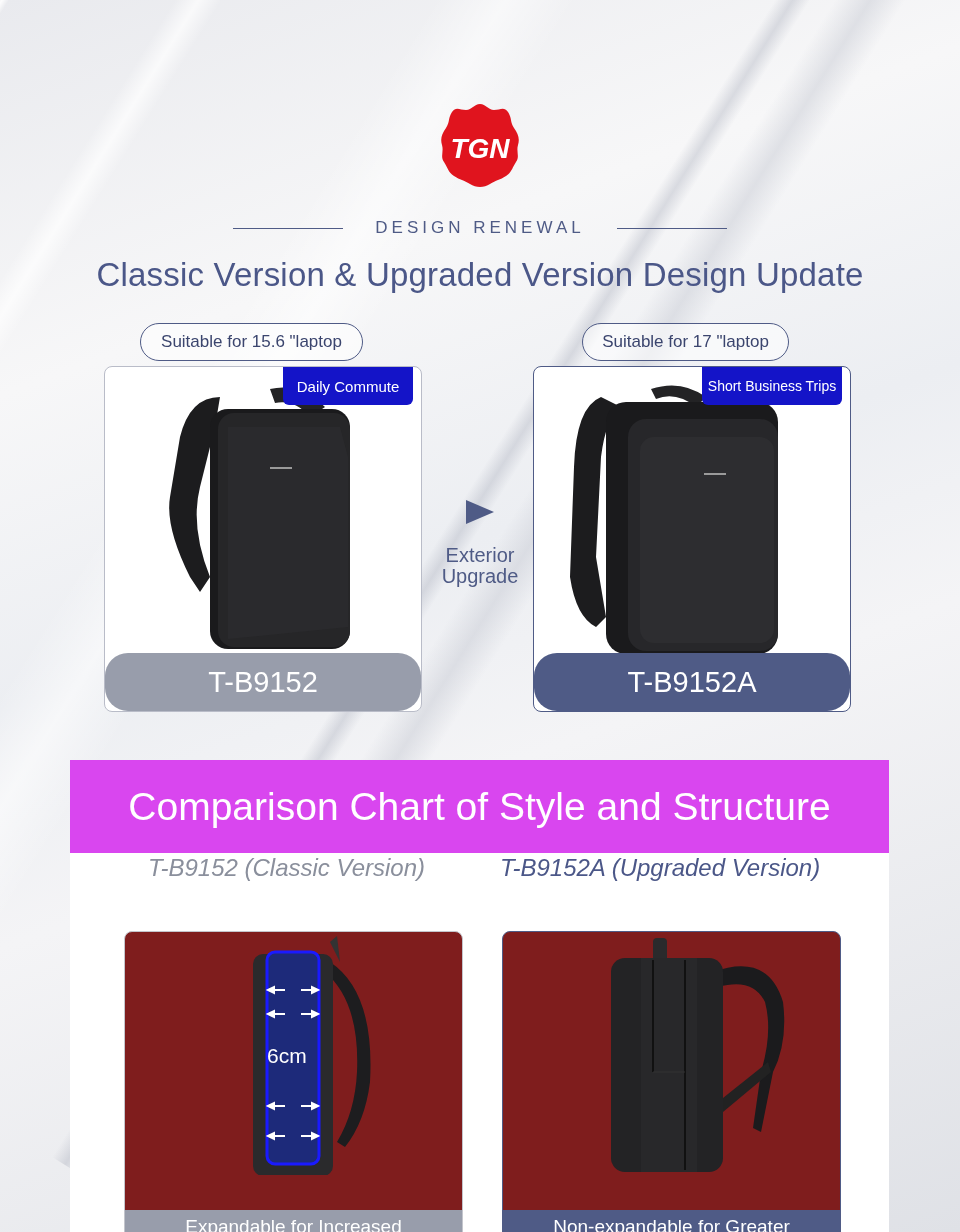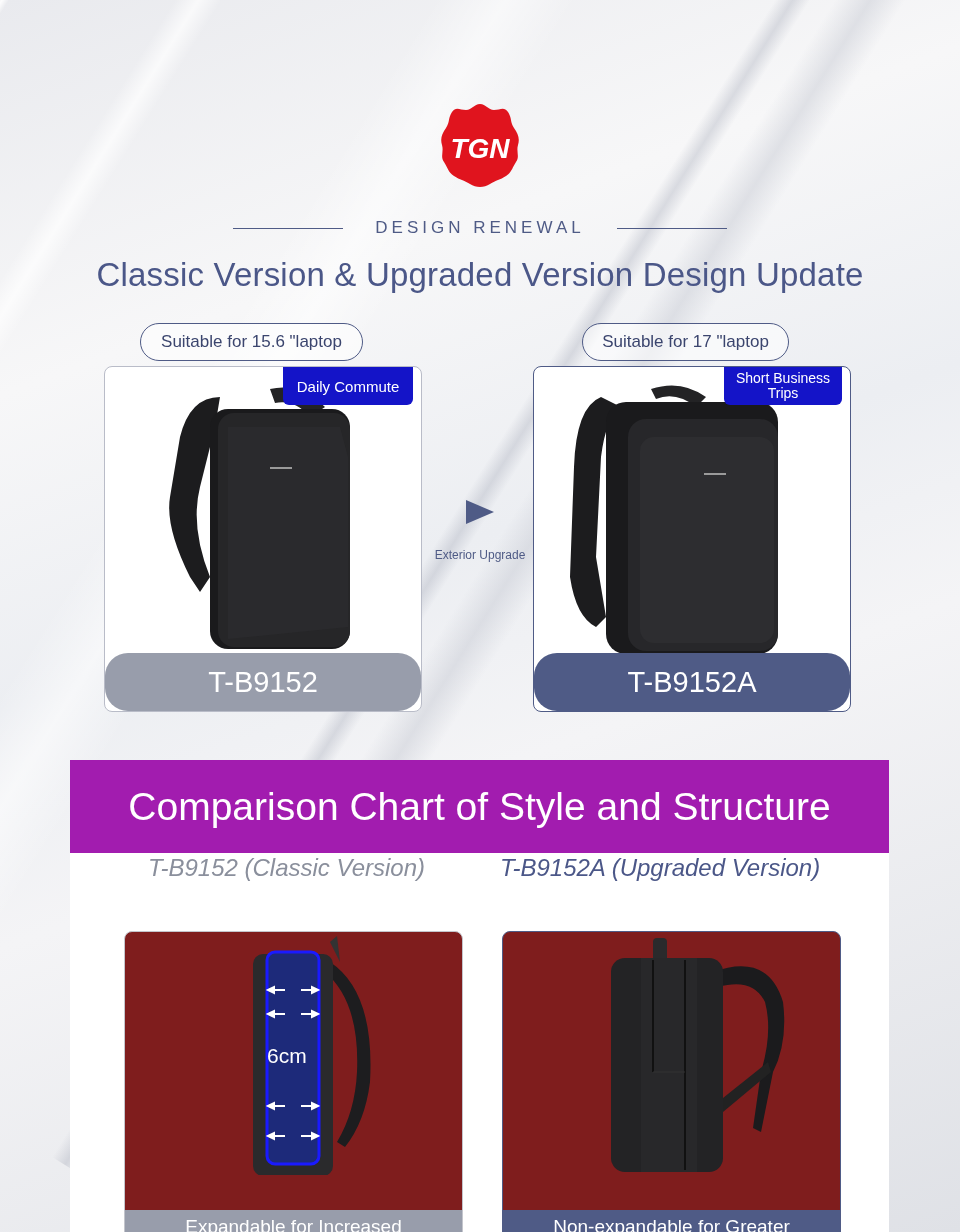--- a/index.html
+++ b/index.html
@@ -29,32 +29,32 @@
   .laptop-pill { position:absolute; top:323px; height:38px; border:1.5px solid #4f5b86; border-radius:19px; background:rgba(255,255,255,0.55);
     font-size:17px; color:#3b456e; display:flex; align-items:center; justify-content:center; }
   .pill-left { left:140px; width:223px; }
   .pill-right { left:582px; width:207px; }
 
   .product-card { position:absolute; top:366px; width:318px; height:346px; border:1.5px solid #b9bcc8; border-radius:8px; background:#fff; overflow:hidden; }
   .card-left { left:104px;padding-left:20px; }
   .card-right { left:533px; border-color:#4f5b86; }
   .usage-badge { position:absolute; top:0; right:8px; background:#1414c8; color:#fff; border-radius:0 0 6px 6px; font-size:15px; text-align:center; line-height:15px; display:flex; align-items:center; justify-content:center; }
   .card-left .usage-badge { width:130px; height:38px; }
-  .card-right .usage-badge { width:118px; height:38px; font-size:14px; }
+  .card-right .usage-badge { width:140px; height:38px; font-size:14px; }
   .card-label { position:absolute; left:0; bottom:0; width:100%; height:58px; color:#fff; font-size:29px; display:flex; align-items:center; justify-content:center;border-radius:23px; }
   .card-left .card-label { background:#989dab; }
   .card-right .card-label { background:#4f5b86; }
 
   .bag-front { position:absolute; }
   .bag-front svg { width:100%; height:100%; }
 
   .upgrade-arrow { position:absolute; left:466px; top:500px; width:0; height:0; border-top:12px solid transparent; border-bottom:12px solid transparent; border-left:28px solid #4f5b86; }
-  .upgrade-text { position:absolute; left:428px; top:545px; width:104px; text-align:center; font-size:12px; line-height:21px; color:#4f5b86; }
+  .upgrade-text { position:absolute; left:428px; top:545px; width:104px; text-align:center; font-size:20px; line-height:21px; color:#4f5b86; }
 
-  .compare-header { position:absolute; left:70px; top:760px; width:819px; height:93px; background:#a21caf; color:#fff; font-size:39px; display:flex; align-items:center; justify-content:center; }
+  .compare-header { position:absolute; left:70px; top:760px; width:819px; height:93px; background:#d946ef; color:#fff; font-size:39px; display:flex; align-items:center; justify-content:center; }
   .compare-body { position:absolute; left:70px; top:853px; width:819px; height:379px; background:#fff; }
   .col-title { position:absolute; top:854px; font-size:24px;font-style:italic; }
   .col-title-left { left:148px; color:#8a8f9c; }
   .col-title-right { left:500px; color:#4b5788; }
 
   .side-card { position:absolute; top:931px; width:339px; height:334px; border-radius:8px; background:#7f1d1d; overflow:hidden; }
   .side-left { left:124px; border:1.5px solid #c3c5cc; }
   .side-right { left:502px; border:1.5px solid #4f5b86; }
   .side-caption { position:absolute; left:0; bottom:0; width:100%; height:54px; color:#fff; font-size:19px; line-height:20px; display:flex; align-items:center; justify-content:center; text-align:center; padding:0 30px; }
   .side-left .side-caption { background:#989dab; }

